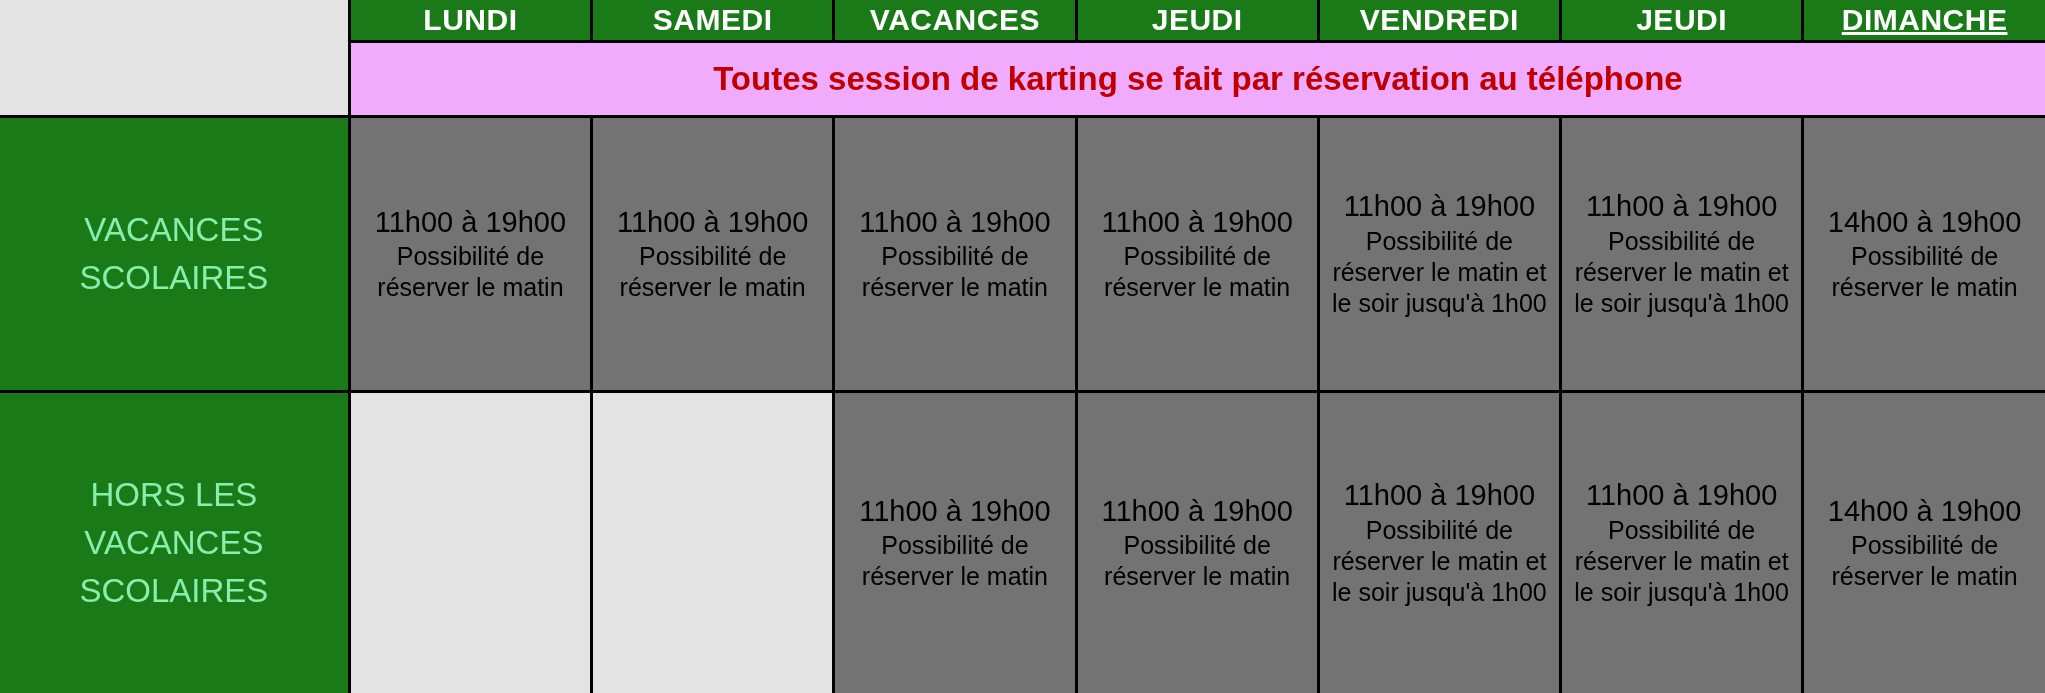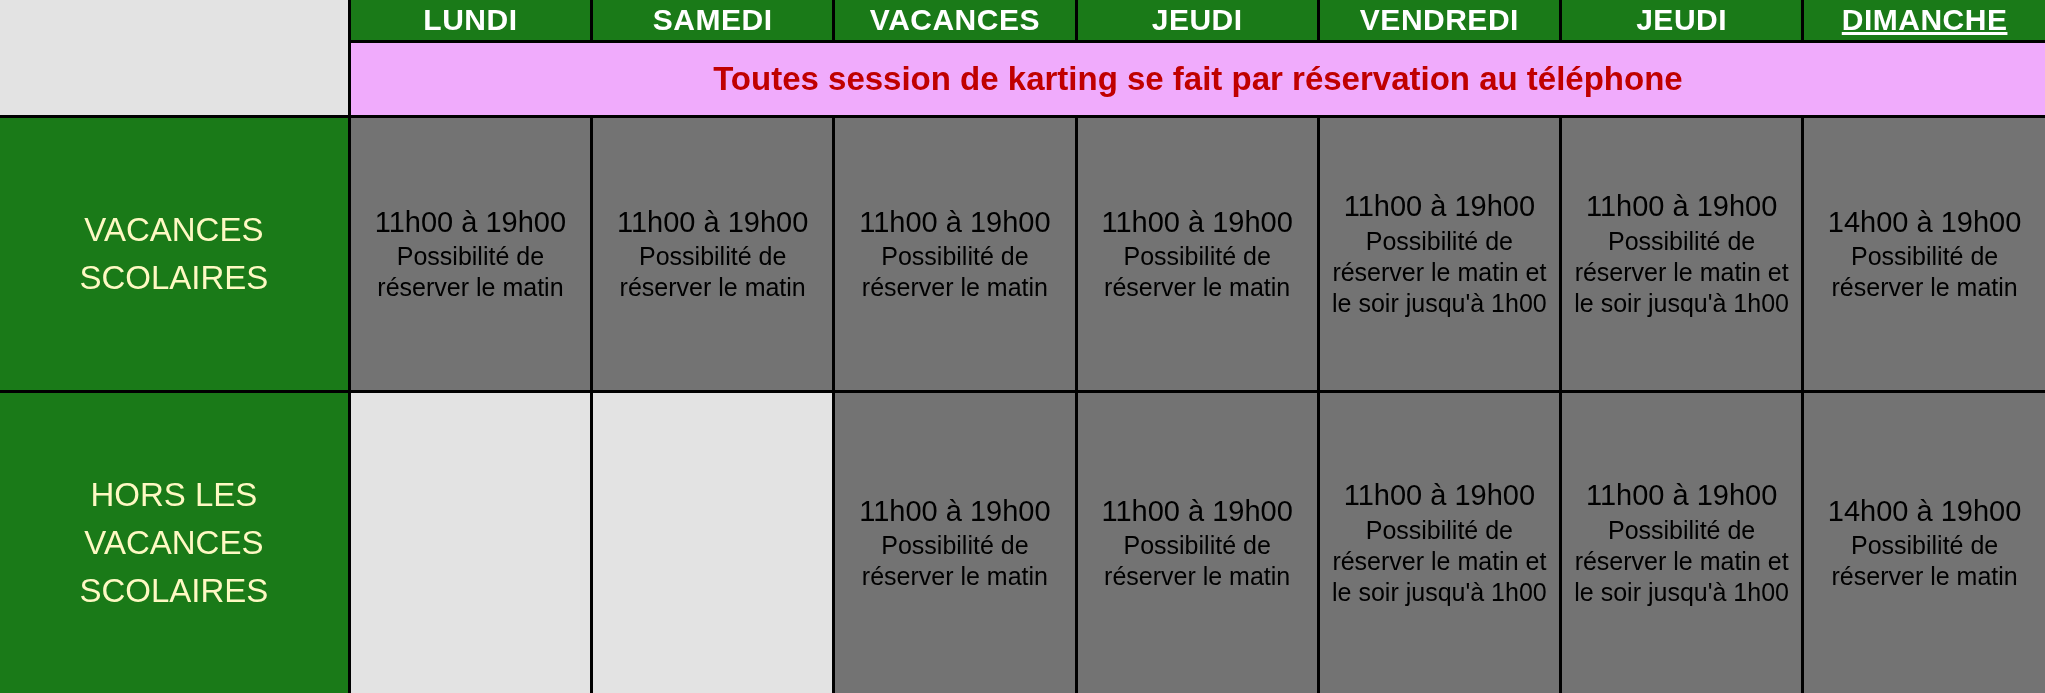--- a/index.html
+++ b/index.html
@@ -58,21 +58,21 @@
     background: #f0abfc;
     color: #c00000;
     font-size: 33px;
     font-weight: bold;
     height: 72px;
     padding: 0 10px;
     border-right: none !important;
   }
   .row-label {
     background: #1a7a18;
-    color: #fef9c3;
+    color: #86efac;
     font-size: 33px;
     line-height: 1.45;
     padding: 6px 8px;
     border-left: none !important;
   }
   .row-label.last {
     border-bottom: none !important;
   }
   .slot {
     background: #737373;

